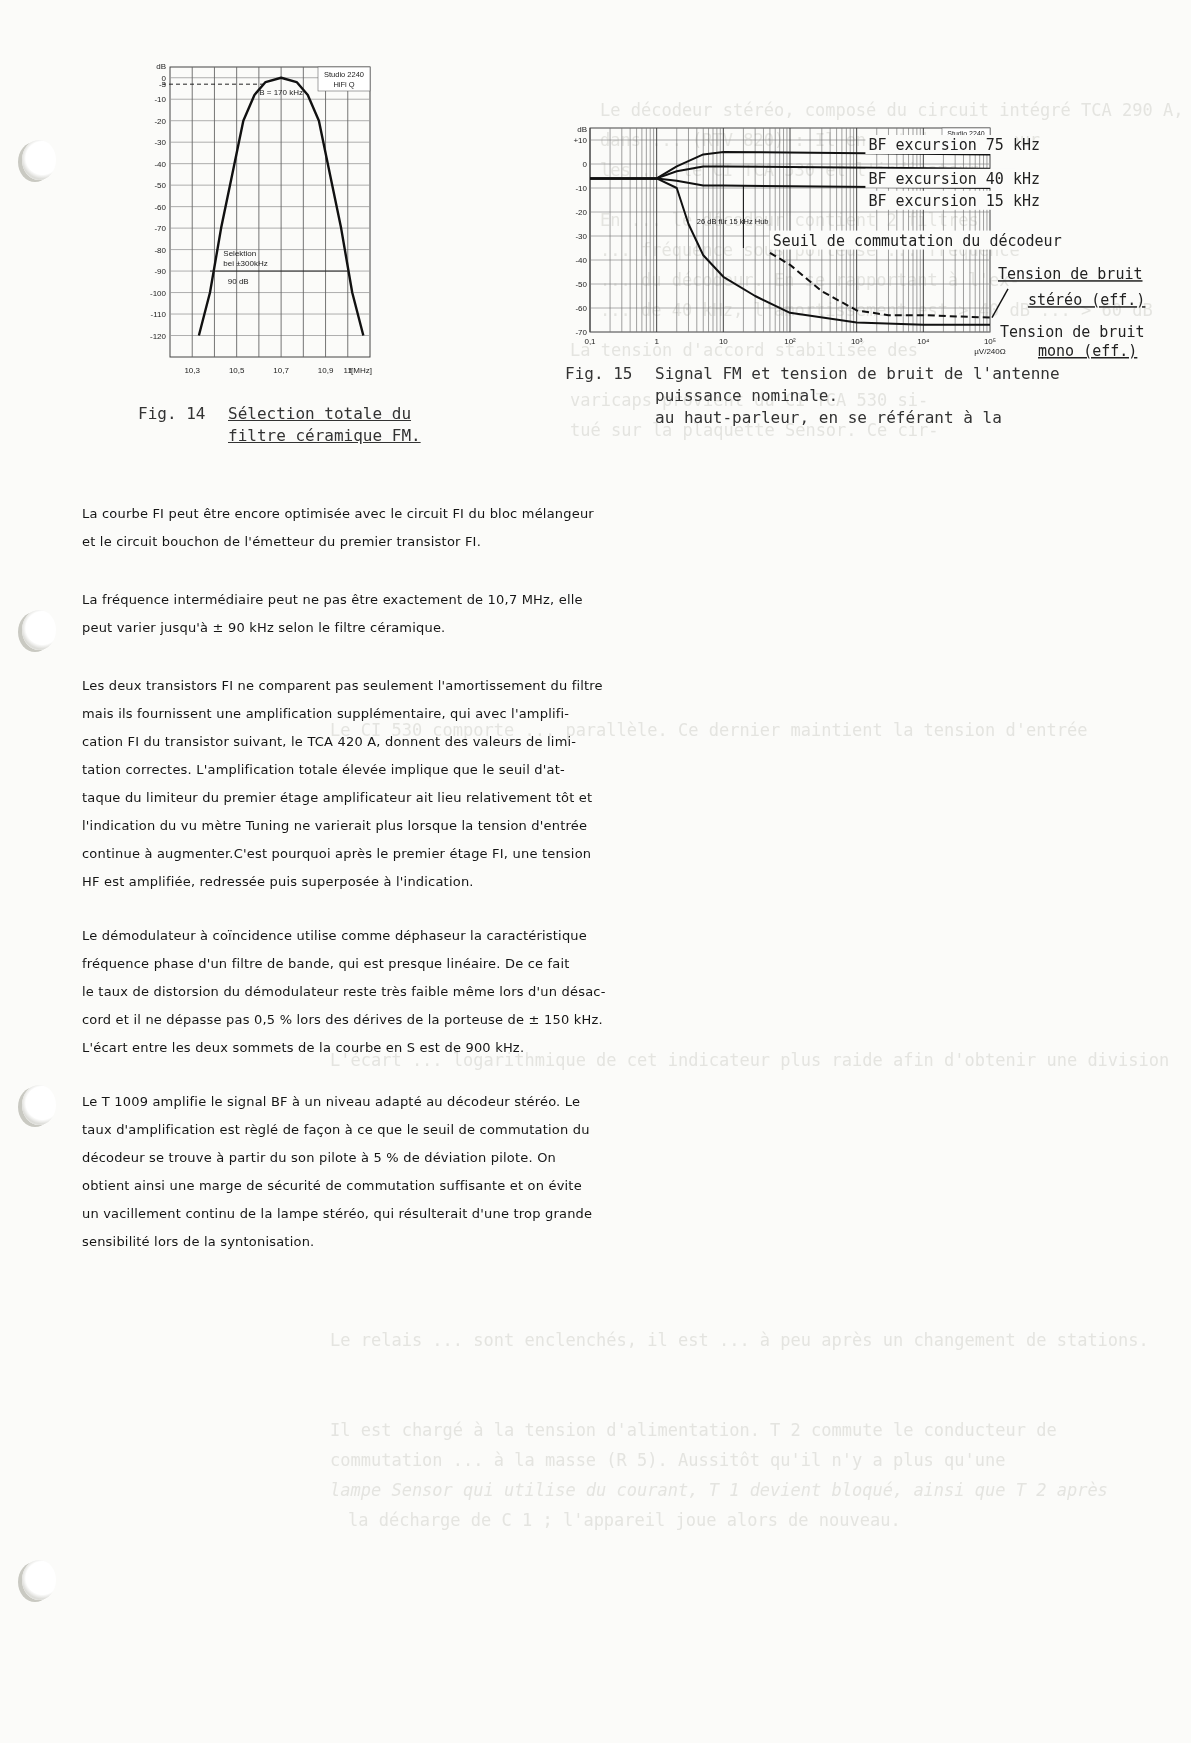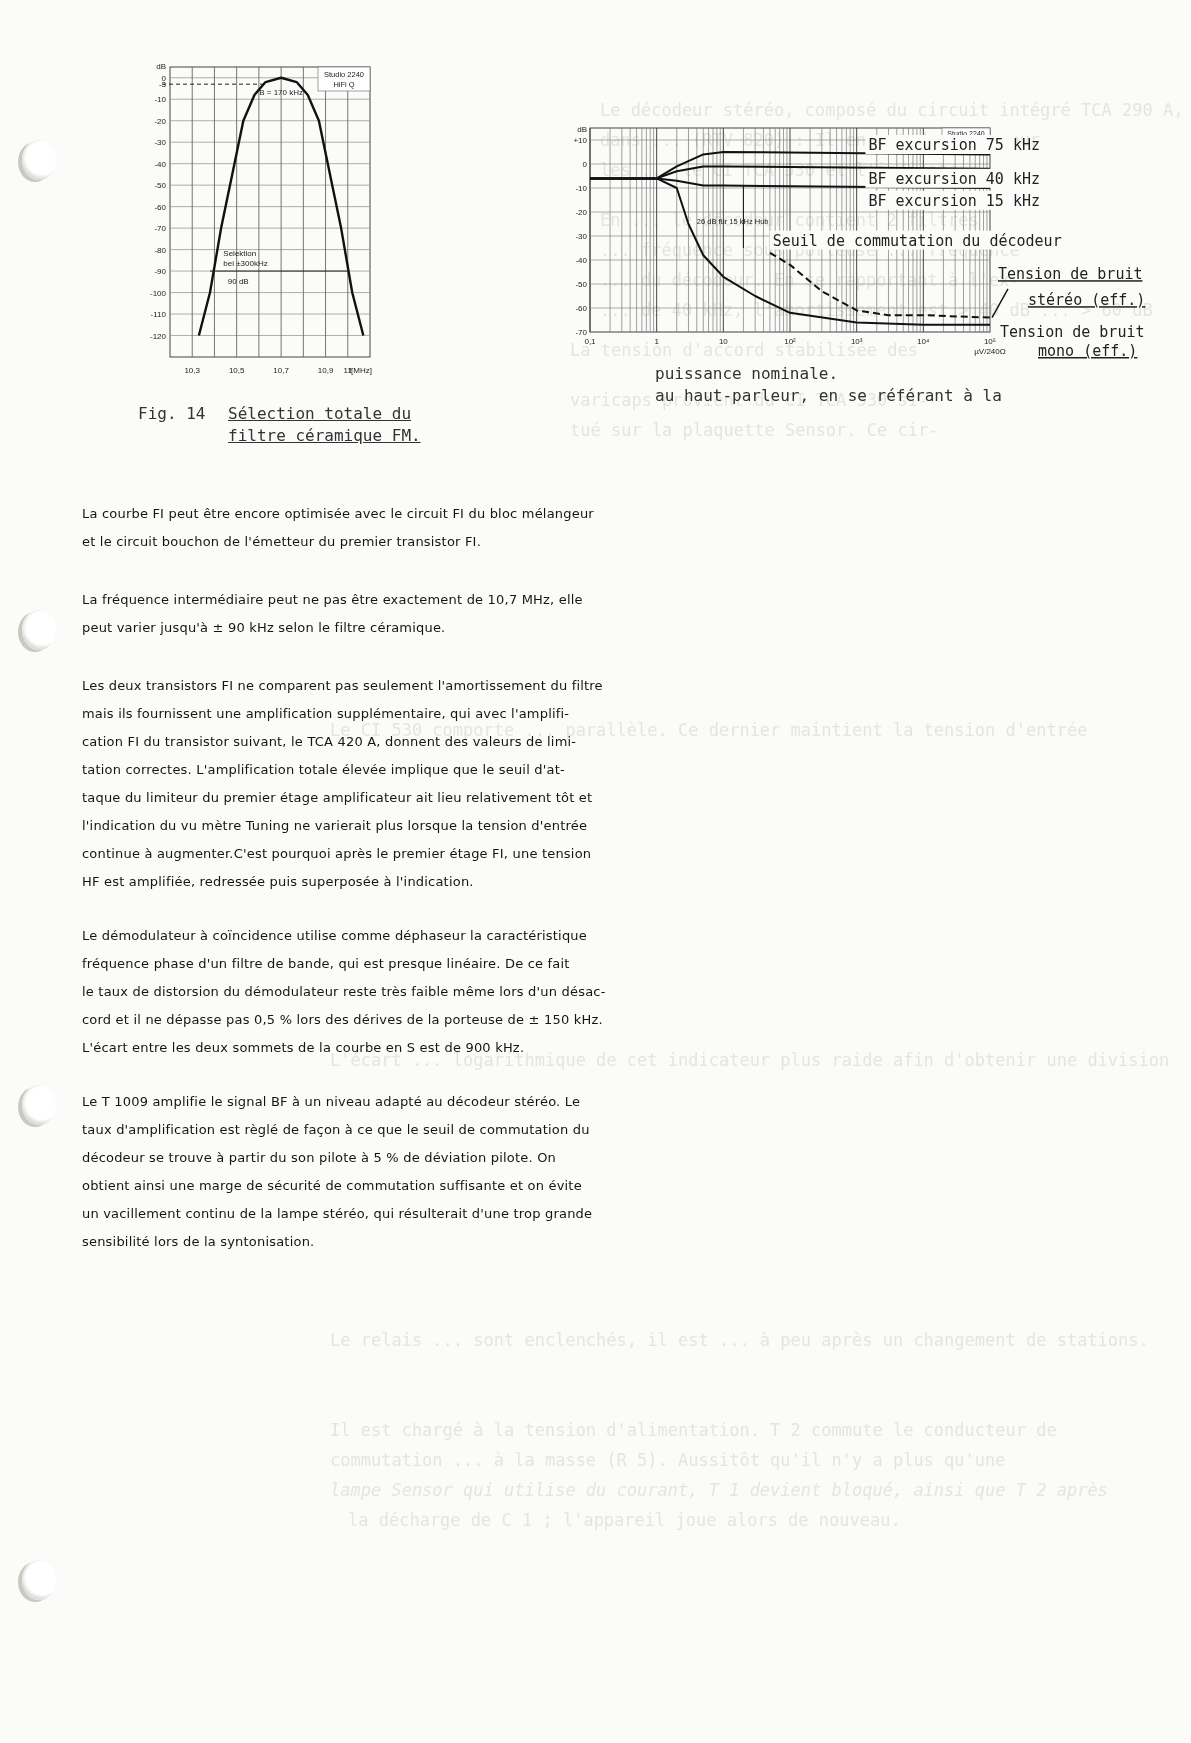--- a/index.html
+++ b/index.html
@@ -210,20 +210,21 @@
       <rect x="209.69084596628292" y="110.6" width="260" height="19" fill="#fbfbf9"></rect>
       <text x="212.69084596628292" y="125.6" font-size="15" font-family="DejaVu Sans Mono" style="font-family:&quot;DejaVu Sans Mono&quot;,monospace">Seuil de commutation du décodeur</text>
       <text x="438" y="159.20000000000002" font-size="15" style="font-family:&quot;DejaVu Sans Mono&quot;,monospace;text-decoration:underline">Tension de bruit</text>
       <text x="468" y="185.2" font-size="15" style="font-family:&quot;DejaVu Sans Mono&quot;,monospace;text-decoration:underline">stéréo (eff.)</text>
       <line x1="448" x2="432" y1="168.79999999999998" y2="197.6" stroke="#111" stroke-width="1.4"></line>
       <text x="440" y="217" font-size="15" style="font-family:&quot;DejaVu Sans Mono&quot;,monospace">Tension de bruit</text>
       <text x="478" y="236" font-size="15" style="font-family:&quot;DejaVu Sans Mono&quot;,monospace;text-decoration:underline">mono (eff.)</text>
     </svg>
 </div>
 <div class="caption" style="left:565px; top:363px;">
+  <div><span class="num">Fig. 15</span><span>Signal FM et tension de bruit de l'antenne</span></div>
   <div style="padding-left:90px"><span>puissance nominale.</span></div>
   <div style="padding-left:90px"><span>au haut-parleur, en se référant à la</span></div>
 </div>
 
 <div class="body-text" style="top:500px;">
   <p class="para">La courbe FI peut être encore optimisée avec le circuit FI du bloc mélangeur
 et le circuit bouchon de l'émetteur du premier transistor FI.</p>
   <p class="para" style="margin-top:30px">La fréquence intermédiaire peut ne pas être exactement de 10,7 MHz, elle
 peut varier jusqu'à ± 90 kHz selon le filtre céramique.</p>
   <p class="para" style="margin-top:30px">Les deux transistors FI ne comparent pas seulement l'amortissement du filtre

